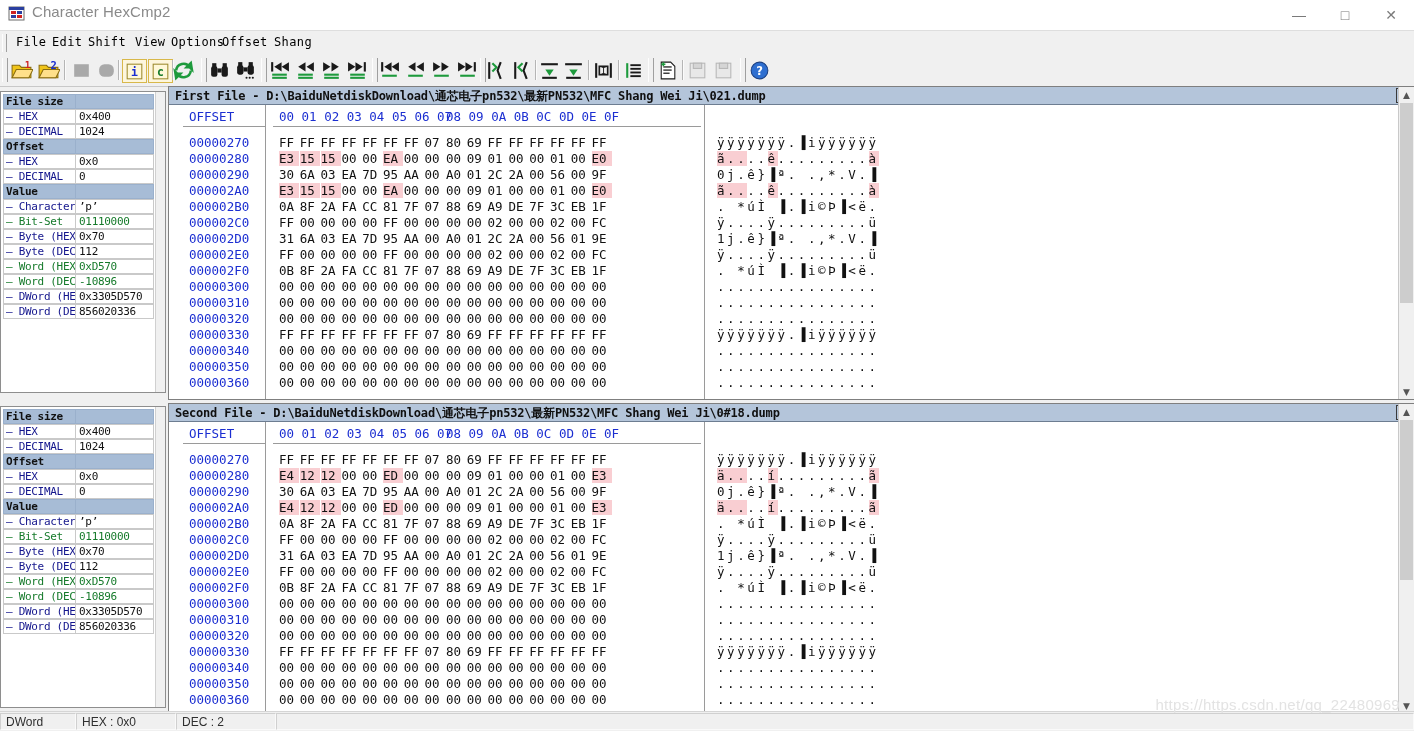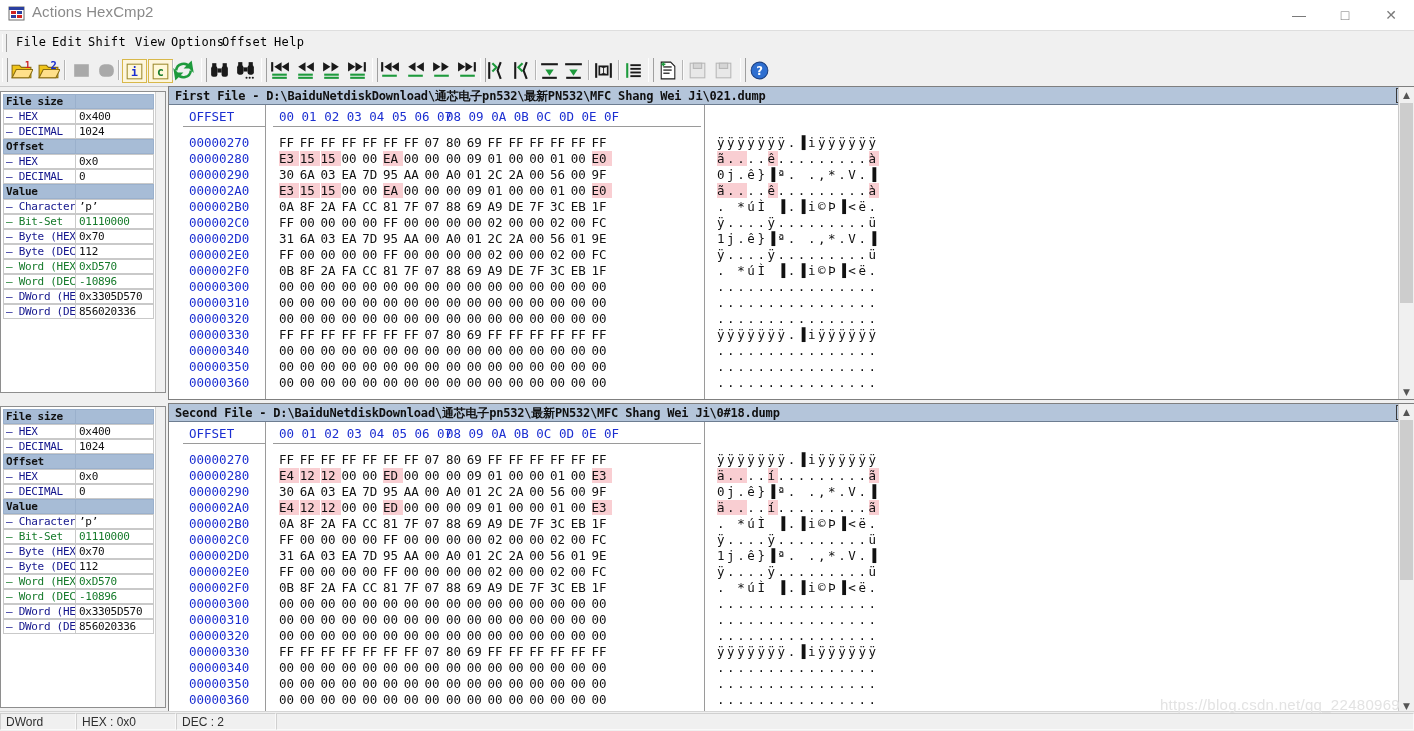--- a/index.html
+++ b/index.html
@@ -77,41 +77,41 @@
 
   <div class="titlebar">
     <svg class="app-icon" viewBox="0 0 18 18">
       <rect x="1" y="2" width="15" height="13" fill="#ffffff" stroke="#6b6b6b"></rect>
       <rect x="1" y="2" width="15" height="3" fill="#2a3fa0"></rect>
       <rect x="3" y="6" width="5" height="3" fill="#cf2222"></rect>
       <rect x="9" y="6" width="5" height="3" fill="#2a3fa0"></rect>
       <rect x="3" y="10" width="5" height="3" fill="#2a3fa0"></rect>
       <rect x="9" y="10" width="5" height="3" fill="#cf2222"></rect>
     </svg>
-    <div class="title-text">Actions HexCmp2</div>
+    <div class="title-text">Character HexCmp2</div>
     <div class="wbtn min">
         <span>—</span>
       </div>
     <div class="wbtn max">
         <span>□</span>
       </div>
     <div class="wbtn cls">
         <span>✕</span>
       </div>
   </div>
 
   <div class="menubar">
     <div class="mgrip"></div>
     <div class="menu-item" style="left:12px">File</div>
     <div class="menu-item" style="left:48px">Edit</div>
     <div class="menu-item" style="left:84px">Shift</div>
     <div class="menu-item" style="left:131px">View</div>
     <div class="menu-item" style="left:167px">Options</div>
     <div class="menu-item" style="left:218px">Offset</div>
-    <div class="menu-item" style="left:270px">Help</div>
+    <div class="menu-item" style="left:270px">Shang</div>
   </div>
 
   <div class="toolbar">
     <div class="tgrip" style="left:2px"></div>
 
     <div class="tbtn" style="left:10px">
       <svg viewBox="0 0 22 22">
         <path d="M2 6 L9 6 L11 8 L20 8 L20 18 L2 18 Z" fill="#f0c419" stroke="#8a6d10"></path>
         <path d="M2 18 L6 10 L22 10 L18 18 Z" fill="#ffe08a" stroke="#8a6d10"></path>
         <text x="14" y="9" font-size="9" fill="#cf2222" font-family="DejaVu Sans Mono, monospace" font-weight="bold">1</text>
@@ -1576,14 +1576,14 @@
         <span>HEX : 0x0</span>
       </div>
     <div class="sfield" style="left:176px;width:100px;">
         <span>DEC : 2</span>
       </div>
     <div class="sfield" style="left:276px;width:1138px;">
         <span></span>
       </div>
   </div>
 
-  <div class="watermark">https://blog.csdn.net/qq_22480969</div>
+  <div class="watermark">https://https.csdn.net/qq_22480969</div>
 </div>
 
 </body></html>

